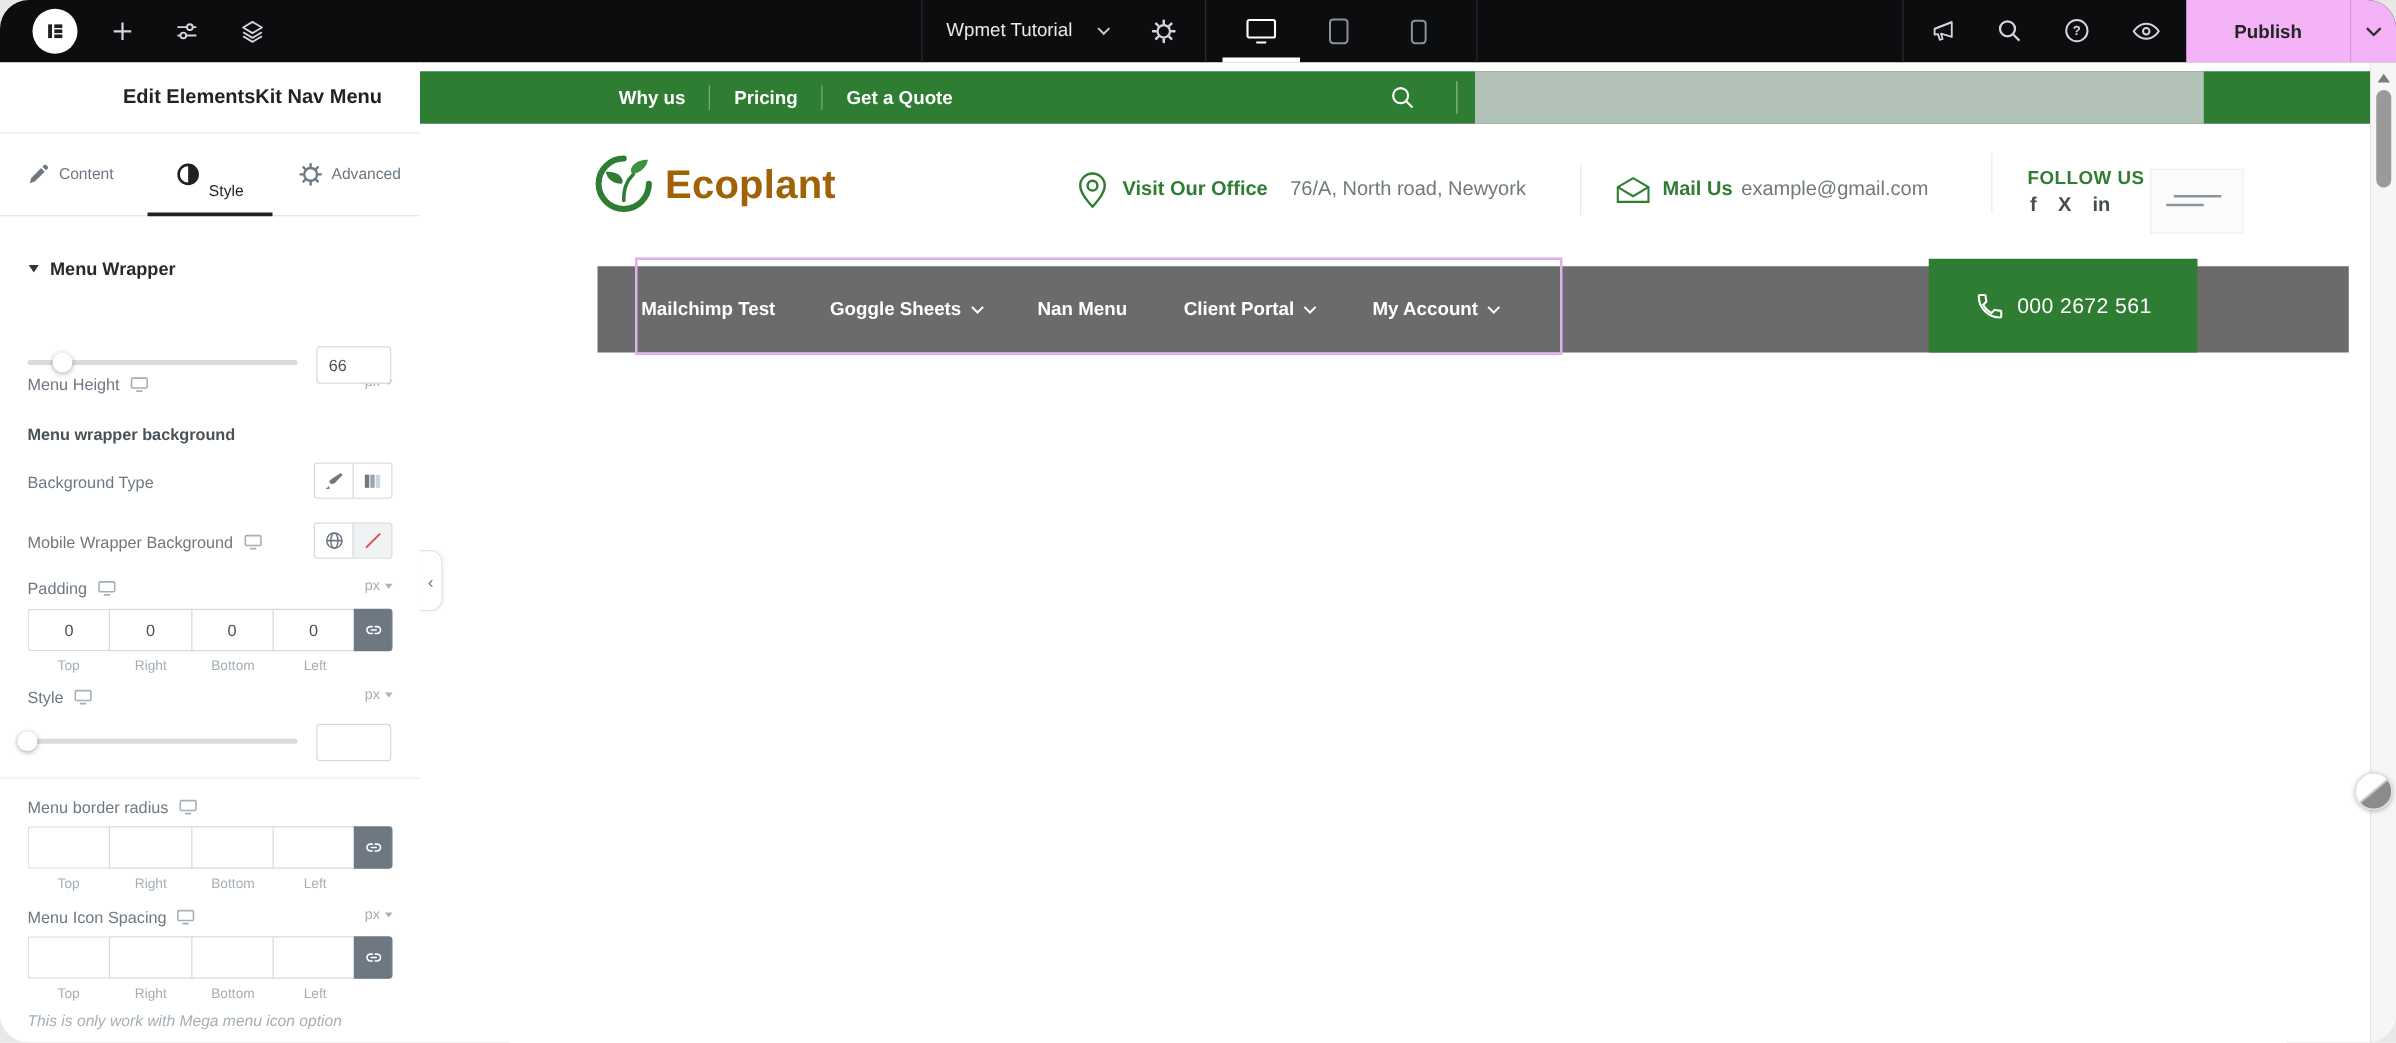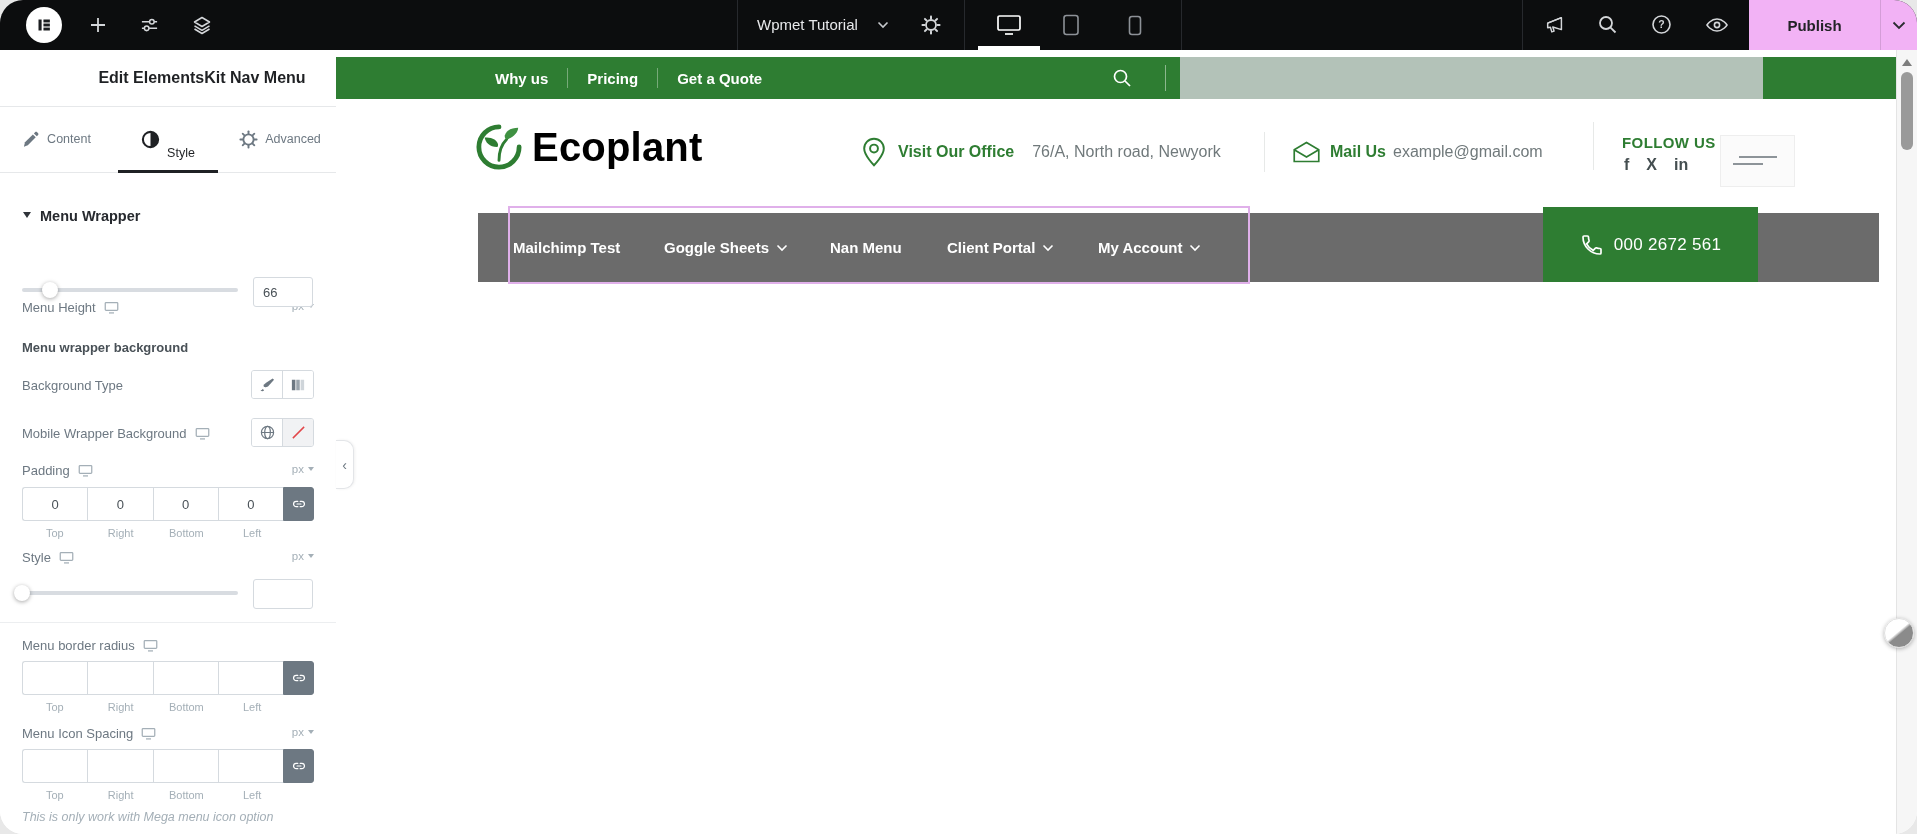--- a/index.html
+++ b/index.html
@@ -58,21 +58,21 @@
   .preview{position:absolute;left:336px;top:50px;width:1560px;height:784px;background:#ffffff;overflow:hidden;}
   .site-topbar{position:absolute;left:0;top:7px;width:1560px;height:42px;background:#2e7d32;}
   .st-links{position:absolute;left:140px;top:0;height:42px;display:flex;align-items:center;gap:0;}
   .st-link{color:#ffffff;font-size:15px;font-weight:600;padding:0 19px;cursor:pointer;white-space:nowrap;}
   .st-sep{width:1px;height:20px;background:rgba(255,255,255,0.35);}
   .st-search{position:absolute;left:775px;top:10px;cursor:pointer;}
   .st-thinsep{position:absolute;left:829px;top:8px;width:1px;height:26px;background:rgba(255,255,255,0.45);}
   .sage{position:absolute;left:844px;top:0;width:583px;height:42px;background:#b3c2b8;}
 
   .brand{position:absolute;left:140px;top:74px;display:flex;align-items:center;gap:10px;cursor:pointer;}
-  .brand-text{font-size:40px;font-weight:800;color:#000000;letter-spacing:0.2px;}
+  .brand-text{font-size:32px;font-weight:800;color:#a16207;letter-spacing:0.2px;}
   .hd-item-label{color:#2e7d32;font-weight:700;font-size:16px;}
   .hd-item-value{color:#70797b;font-size:16px;}
   .hd-sep{position:absolute;width:1px;background:#e7e9e8;}
   .follow-label{position:absolute;left:1286px;top:84px;font-size:15px;font-weight:700;color:#2e7d32;letter-spacing:0.4px;}
   .socials{position:absolute;left:1288px;top:106px;display:flex;gap:17px;}
   .socials span{font-size:16px;font-weight:700;color:#444e50;cursor:pointer;}
   .handle-box{position:absolute;left:1384px;top:85px;width:73px;height:50px;background:rgba(250,250,250,0.85);border:1px solid rgba(0,0,0,0.05);}
   .handle-box i{position:absolute;height:2px;background:#8d9499;display:block;}
 
   .navzone{position:absolute;left:0;top:157px;width:1560px;height:75px;}

